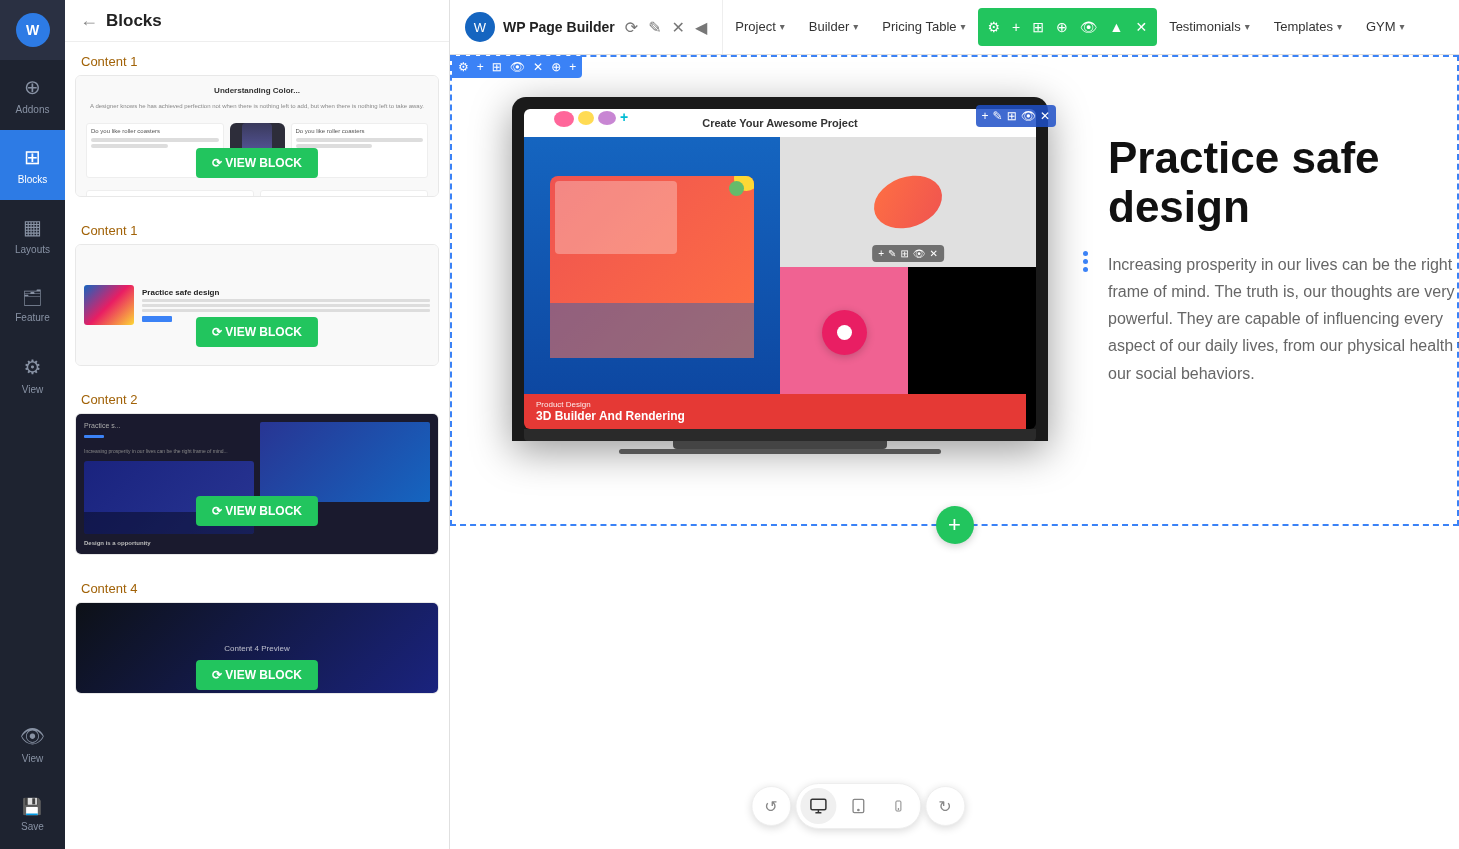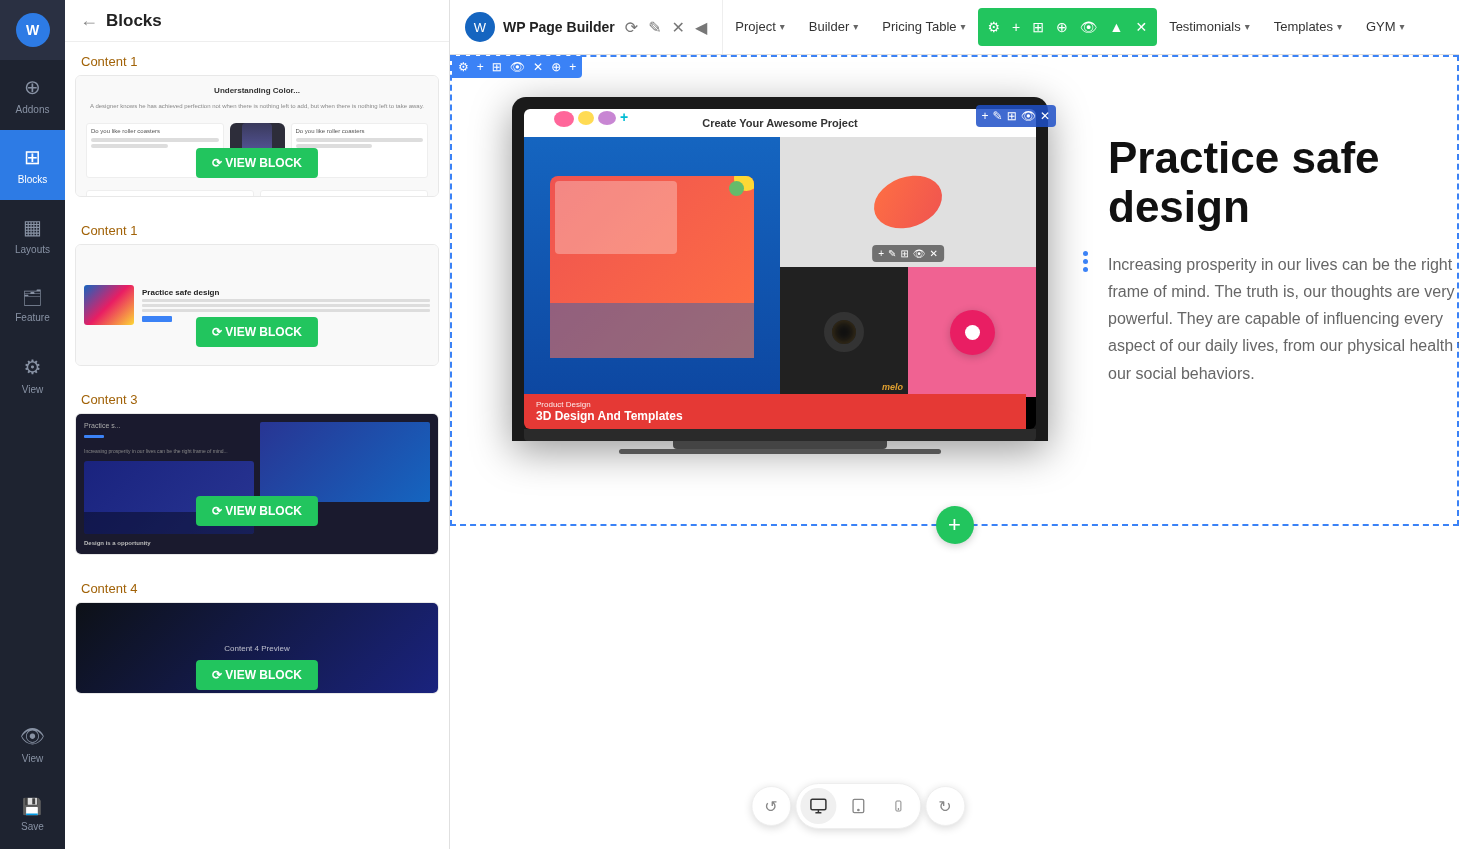--- a/index.html
+++ b/index.html
@@ -522,21 +522,21 @@
               <div class="preview-text-line"></div>
               <div class="preview-text-line short"></div>
               <div class="preview-text-btn"></div>
             </div>
           </div>
         </div>
         <button class="view-block-btn">⟳ VIEW BLOCK</button>
       </div>
     </div>
 
-    <div class="block-section-title">Content 3</div>
+    <div class="block-section-title">Content 2</div>
     <div class="block-item">
       <div class="block-preview" style="height:140px;">
         <div class="preview-c3">
           <div class="preview-c3-left">
             <div style="font-size:7px;color:#aaa;">Practice s...</div>
             <div style="height:3px;background:#3b82f6;width:20px;border-radius:1px;margin-bottom:4px;"></div>
             <div style="font-size:5px;color:#888;line-height:1.4;">Increasing prosperity in our lives can be the right frame of mind...</div>
             <div class="preview-c3-img1" style="height:50px;background:linear-gradient(135deg,#1a237e,#283593);border-radius:3px;"></div>
             <div style="font-size:6px;color:#bbb;font-weight:600;">Design is a opportunity</div>
           </div>
@@ -677,39 +677,33 @@
 
                       <div style="position:absolute;bottom:5px;left:50%;transform:translateX(-50%);background:rgba(0,0,0,0.5);border-radius:4px;display:flex;gap:4px;padding:3px 6px;">
                         <span style="color:#fff;font-size:10px;cursor:pointer;">+</span>
                         <span style="color:#fff;font-size:10px;cursor:pointer;">✎</span>
                         <span style="color:#fff;font-size:10px;cursor:pointer;">⊞</span>
                         <span style="color:#fff;font-size:10px;cursor:pointer;">👁</span>
                         <span style="color:#fff;font-size:10px;cursor:pointer;">✕</span>
                       </div>
                     </div>
                     <div style="display:grid;grid-template-columns:1fr 1fr;">
-                      <div style="background:#212121;display:flex;align-items:center;justify-content:center;position:relative;overflow:hidden;">
-
-                        <div style="width:40px;height:40px;border-radius:50%;border:8px solid #333;background:#111;box-shadow:inset 0 0 10px rgba(200,150,50,0.3);"></div>
-
-                        <div style="position:absolute;bottom:5px;right:5px;font-size:9px;color:#e0a030;font-style:italic;font-weight:700;">melo</div>
-                      </div>
                       <div style="background:#f06292;display:flex;align-items:center;justify-content:center;">
 
                         <div style="width:45px;height:45px;background:#e91e63;border-radius:50%;display:flex;align-items:center;justify-content:center;box-shadow:0 2px 8px rgba(0,0,0,0.2);">
                           <div style="width:15px;height:15px;background:#fff;border-radius:50%;"></div>
                         </div>
                       </div>
                     </div>
                   </div>
                 </div>
 
                 <div style="background:#e53935;color:#fff;padding:6px 12px;font-size:10px;position:absolute;bottom:0;left:0;right:10px;">
                   <div style="font-size:8px;opacity:0.9;">Product Design</div>
-                  <div style="font-size:12px;font-weight:700;">3D Design And Templates</div>
+                  <div style="font-size:12px;font-weight:700;">3D Builder And Rendering</div>
                 </div>
               </div>
 
               <div style="height:12px;background:#2a2a2a;border-radius:0 0 4px 4px;width:100%;"></div>
             </div>
             <div style="width:40%;height:8px;background:#444;margin:0 auto;border-radius:0 0 4px 4px;"></div>
             <div style="width:60%;height:5px;background:#555;margin:0 auto;border-radius:4px;"></div>
           </div>
 
           <div class="content-text-side">

